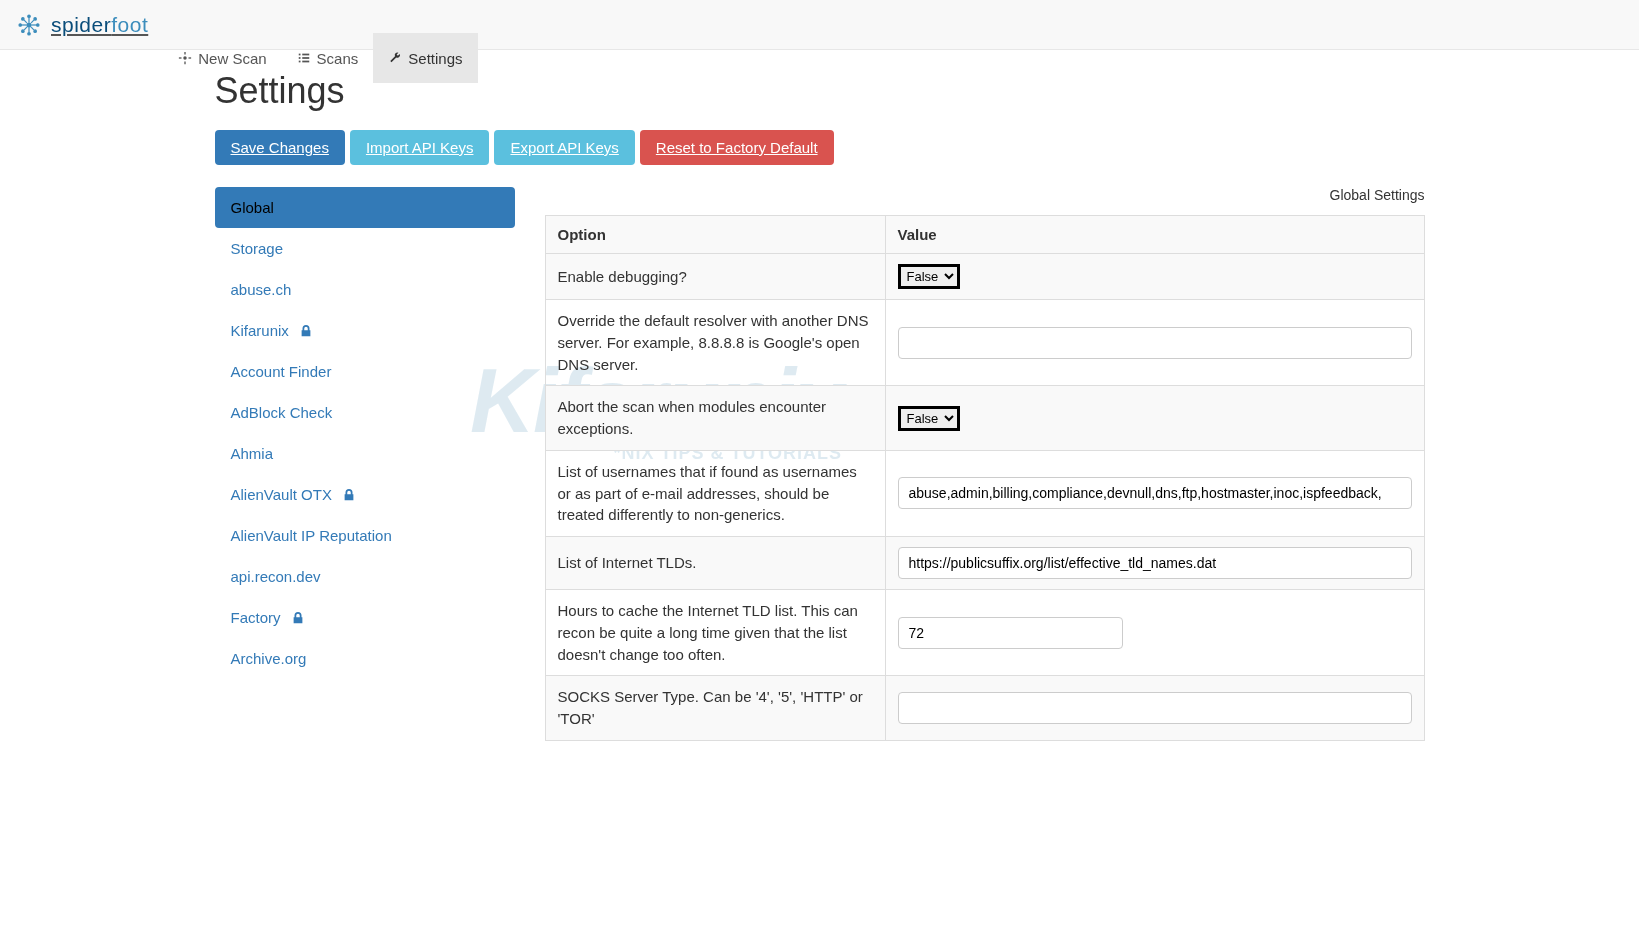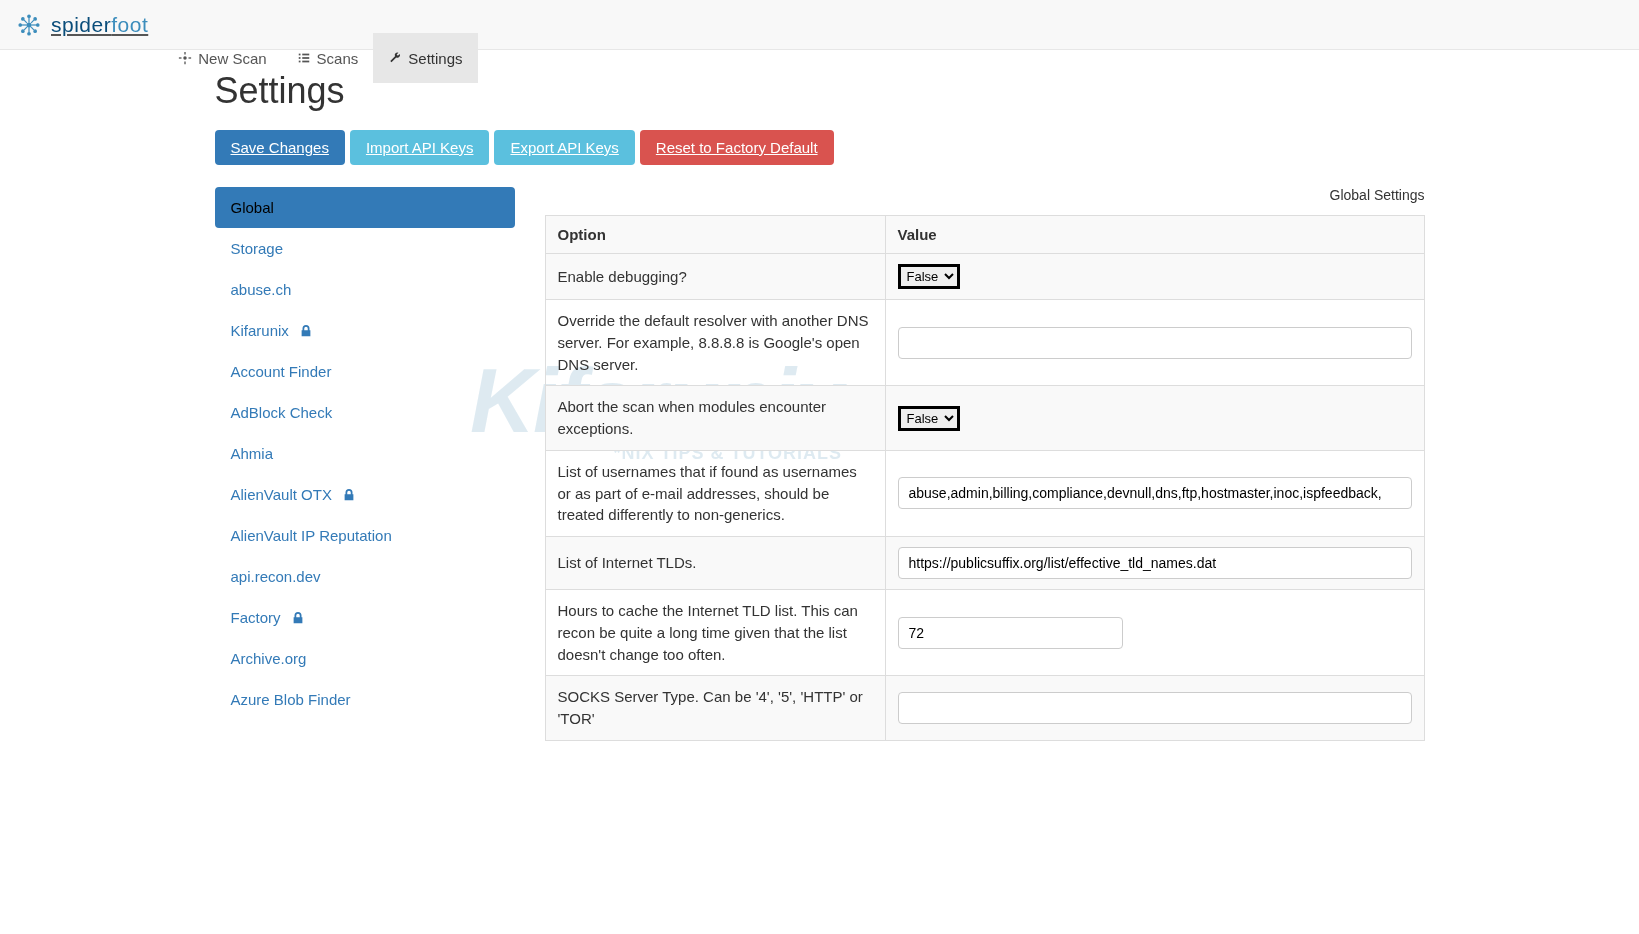--- a/index.html
+++ b/index.html
@@ -162,23 +162,20 @@
         </div>
         <div class="sidebar-item">
           <span>Factory</span>
           <svg class="lock" viewBox="0 0 16 16">
             <path d="M4 7V5a4 4 0 0 1 8 0v2h1v7H3V7h1zm2 0h4V5a2 2 0 0 0-4 0v2z"></path>
           </svg>
         </div>
         <div class="sidebar-item">
           <span>Archive.org</span>
         </div>
-        <div class="sidebar-item">
-          <span>Azure Blob Finder</span>
-        </div>
       </div>
 
     <div class="main">
       <h2 class="section-title">Global Settings</h2>
       <table class="settings-table">
         <thead>
           <tr>
             <th>Option</th>
             <th>Value</th>
           </tr>

